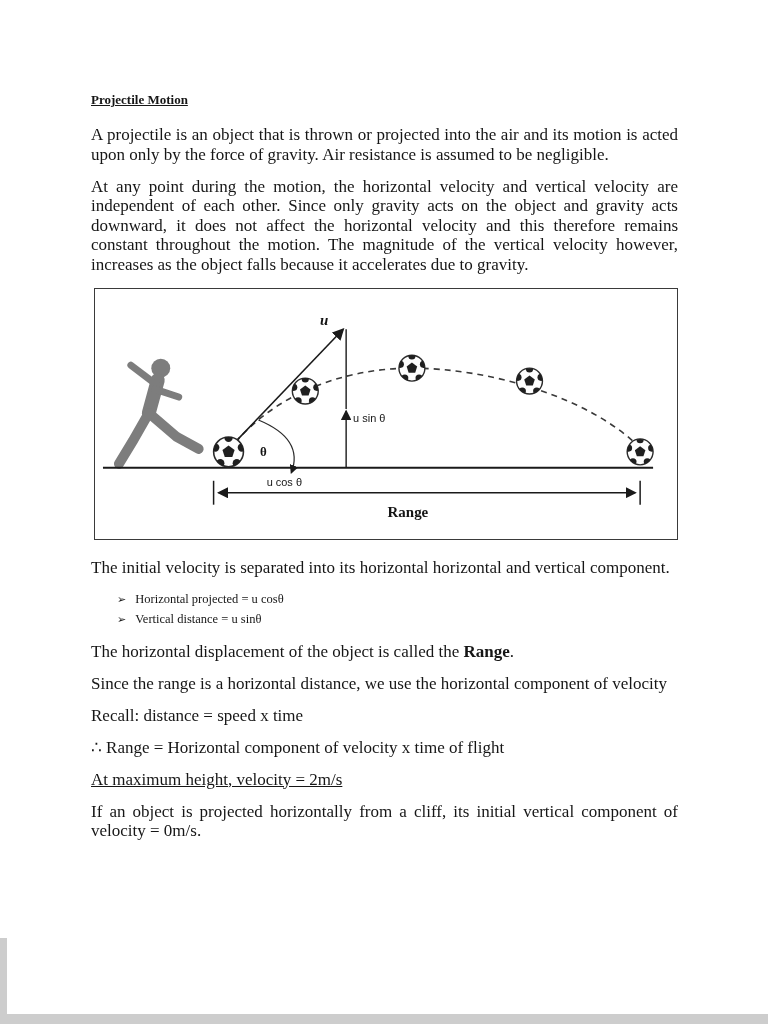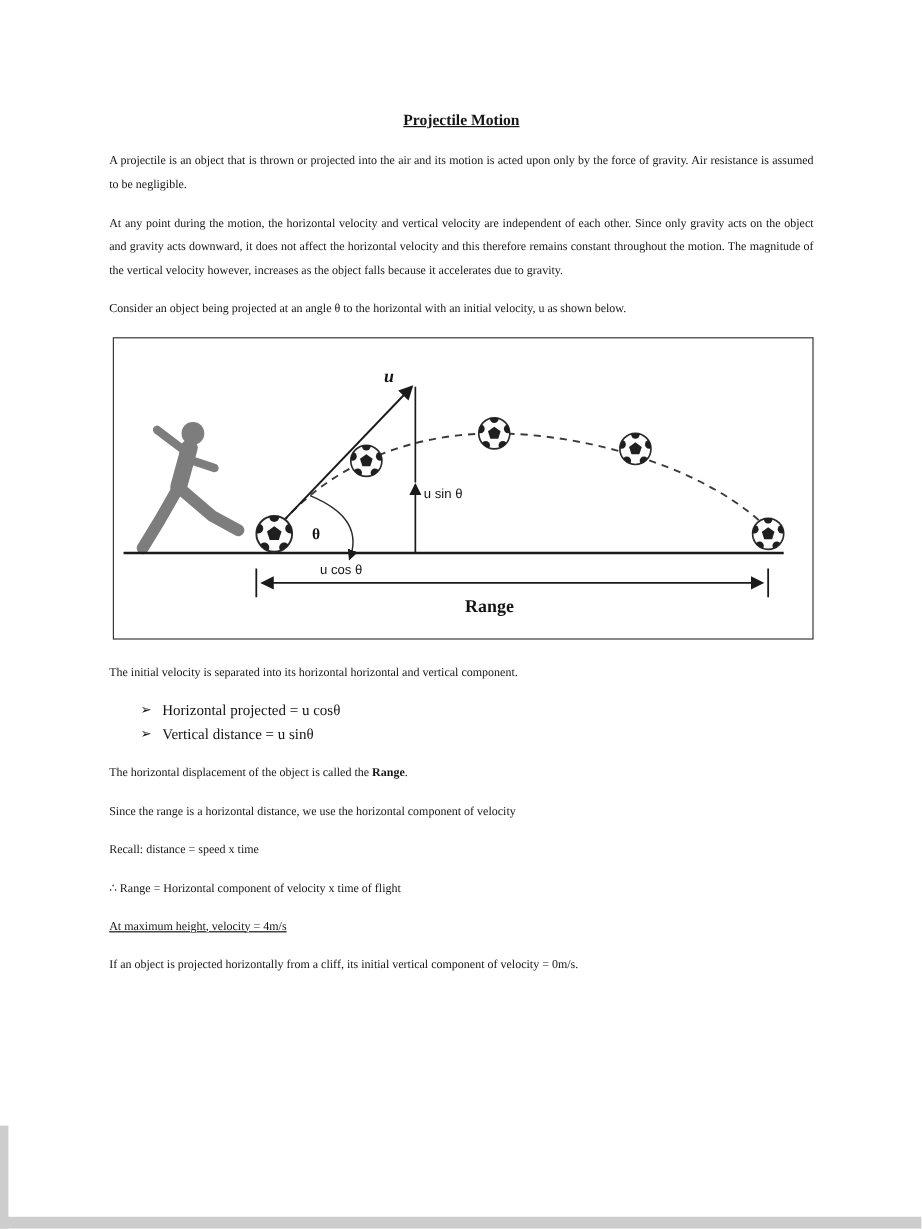--- a/index.html
+++ b/index.html
@@ -11,25 +11,24 @@
     color: #161616;
     position: relative;
     overflow: hidden;
   }
   .page { position: absolute; inset: 0; background: #fff; }
   .content { padding: 92px 90px 0 91px; }
 
   .title {
     font-size: 13px; font-weight: bold;
     text-decoration: underline;
-    text-align: center;
     margin: 0 0 17px 0;
   }
   p {
-    font-size: 10px;
+    font-size: 17px;
     line-height: 19.5px;
     margin: 0 0 12.5px 0;
     text-align: justify;
   }
   b { font-weight: bold; }
   .u-line { text-decoration: underline; }
 
   .diagram {
     margin: 14px 0 18px 3px;
     border: 1px solid #3a3a3a;
@@ -57,21 +56,20 @@
 </head>
 <body>
 
 <div class="page">
   <div class="content">
 
     <h1 class="title">Projectile Motion</h1>
 
     <p>A projectile is an object that is thrown or projected into the air and its motion is acted upon only by the force of gravity. Air resistance is assumed to be negligible.</p>
     <p>At any point during the motion, the horizontal velocity and vertical velocity are independent of each other. Since only gravity acts on the object and gravity acts downward, it does not affect the horizontal velocity and this therefore remains constant throughout the motion. The magnitude of the vertical velocity however, increases as the object falls because it accelerates due to gravity.</p>
-    <p>Consider an object being projected at an angle θ to the horizontal with an initial velocity, u as shown below.</p>
 
     <figure class="diagram">
       <svg viewBox="0 0 584 250" width="582" height="250">
         <defs>
           <marker id="arrowhead" viewBox="0 0 10 10" refX="8.5" refY="5" markerWidth="7.5" markerHeight="7.5" orient="auto-start-reverse">
             <path d="M0,0 L10,5 L0,10 Z" fill="#1a1a1a"></path>
           </marker>
           <clipPath id="ballclip">
               <circle r="13"></circle>
             </clipPath>
@@ -138,20 +136,20 @@
         <span>Vertical distance = u sinθ</span>
       </div>
     </div>
 
     <p><span>The horizontal displacement of the object is called the </span><b>Range</b><span>.</span></p>
 
 
     <p>Since the range is a horizontal distance, we use the horizontal component of velocity</p>
     <p>Recall: distance = speed x time</p>
     <p>∴ Range = Horizontal component of velocity x time of flight</p>
-    <p class="u-line">At maximum height, velocity = 4m/s</p>
+    <p class="u-line">At maximum height, velocity = 2m/s</p>
     <p>If an object is projected horizontally from a cliff, its initial vertical component of velocity = 0m/s.</p>
 
   </div>
 </div>
 
 <div class="edge-left"></div>
 <div class="edge-bottom"></div>
 
 </body></html>

